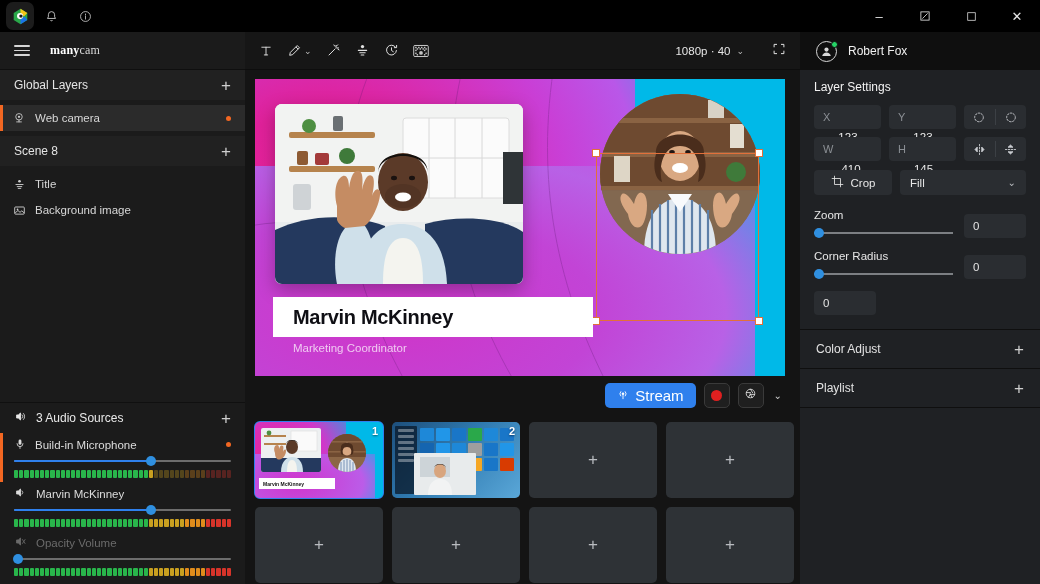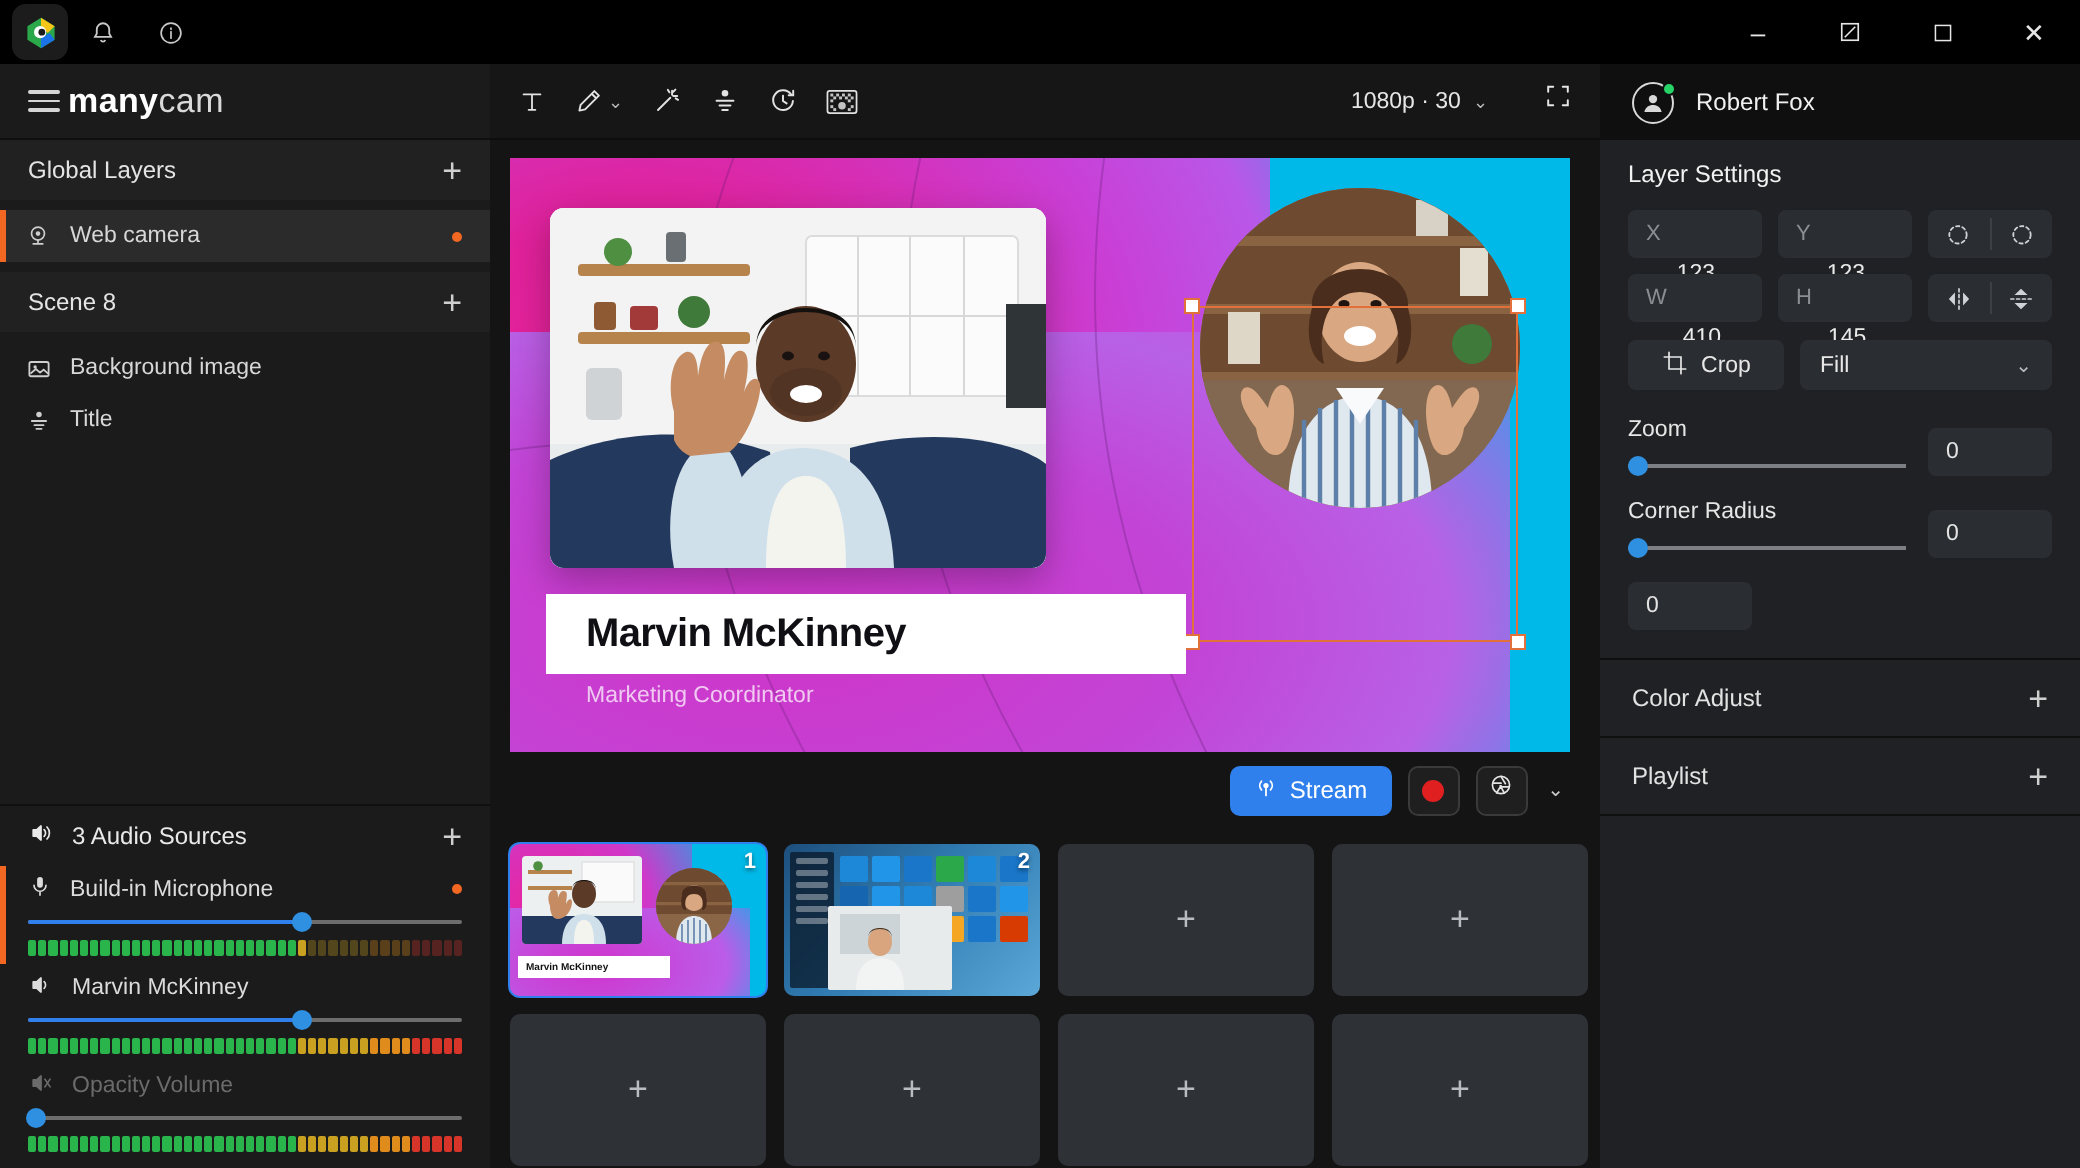--- a/index.html
+++ b/index.html
@@ -35,21 +35,21 @@
     position: absolute; top: 32px; left: 0; width: 245px; height: 552px;
     background: #1b1b1b; display: flex; flex-direction: column;
   }
   .sb-header {
     height: 38px; display: flex; align-items: center; background: #1b1b1b;
     padding: 0 14px; border-bottom: 1px solid #0f0f0f;
   }
   .hamburger { width: 16px; display: flex; flex-direction: column; gap: 3px; }
   .hamburger i { display: block; height: 1.5px; background: #d5d5d5; border-radius: 1px; }
   .brand {
-    margin-left: 4px; font-size: 17px; letter-spacing: .2px; color: #fff;
+    margin-left: 20px; font-size: 12px; letter-spacing: .2px; color: #fff; font-family: Liberation Serif, serif;
   }
   .brand b { font-weight: 700; }
   .brand span { font-weight: 300; color: #d9d9d9; }
 
   .section-head {
     height: 30px; display: flex; align-items: center; justify-content: space-between;
     padding: 0 14px; color: #e4e4e4; font-size: 12px;
     background: #212121;
   }
   .plus { color: #cfcfcf; font-size: 17px; line-height: 1; font-weight: 300; }
@@ -152,21 +152,21 @@
   .sel-box .h.tr { right: -5px; top: -5px; }
   .sel-box .h.bl { left: -5px; bottom: -5px; }
   .sel-box .h.br { right: -5px; bottom: -5px; }
 
   
   .streambar {
     height: 38px; display: flex; align-items: center; justify-content: flex-end;
     gap: 8px; padding: 0 16px 0 0; background: #141414;
   }
   .btn-stream {
-    background: #2f80ed; color: #fff; font-size: 12px; height: 25px; border-radius: 5px;
+    background: #2f80ed; color: #fff; font-size: 15px; height: 25px; border-radius: 5px;
     display: flex; align-items: center; gap: 6px; padding: 0 12px; justify-content: space-between;
   }
   .btn-sq {
     width: 26px; height: 25px; border-radius: 5px; background: #1f1f1f;
     border: 1px solid #3a3a3a; display: flex; align-items: center; justify-content: center;
   }
   .rec-dot { width: 11px; height: 11px; border-radius: 50%; background: #e02020; }
   .caret { color: #cdcdcd; font-size: 10px; padding: 0 2px; }
 
   
@@ -335,36 +335,36 @@
     </div>
 
     <div class="section-head">
       <span>Scene 8</span>
       <span class="plus">+</span>
     </div>
 
     <div class="scene-layers" style="background:#1b1b1b;padding-top:5px;">
       <div class="layer-row">
         <span class="ic">
+          <svg width="13" height="13" viewBox="0 0 20 20" fill="none" stroke="currentColor" stroke-width="1.4" stroke-linecap="round">
+            <circle cx="10" cy="5" r="2.1" fill="currentColor" stroke="none"></circle>
+            <path d="M4.5 10h11M6.5 13.2h7M8 16h4"></path>
+          </svg>
+        </span>
+        <span>Title</span>
+      </div>
+      <div class="layer-row">
+        <span class="ic">
           <svg width="13" height="13" viewBox="0 0 20 20" fill="none" stroke="currentColor" stroke-width="1.4">
             <rect x="2.6" y="4.6" width="14.8" height="11" rx="1.4"></rect>
             <circle cx="7" cy="8.4" r="1.3" fill="currentColor" stroke="none"></circle>
             <path d="M3.4 13.6 7.6 10l3.2 2.8 2.8-2.3 3.4 3.1"></path>
           </svg>
         </span>
         <span>Background image</span>
-      </div>
-      <div class="layer-row">
-        <span class="ic">
-          <svg width="13" height="13" viewBox="0 0 20 20" fill="none" stroke="currentColor" stroke-width="1.4" stroke-linecap="round">
-            <circle cx="10" cy="5" r="2.1" fill="currentColor" stroke="none"></circle>
-            <path d="M4.5 10h11M6.5 13.2h7M8 16h4"></path>
-          </svg>
-        </span>
-        <span>Title</span>
       </div>
     </div>
 
     <div class="sb-fill"></div>
 
     <div class="audio-block">
       <div class="audio-head">
         <span>
           <svg width="13" height="13" viewBox="0 0 20 20" fill="none" stroke="currentColor" stroke-width="1.3">
             <path d="M4 7.6h2.6L10 4.6v10.8L6.6 12.4H4z" fill="currentColor" stroke-linejoin="round"></path>
@@ -612,21 +612,21 @@
             <rect x="5" y="13.2" width="2" height="2"></rect>
               <rect x="15" y="13.2" width="2" height="2"></rect>
             <circle cx="11" cy="11.6" r="2.6"></circle>
           </g>
         </svg>
       </span>
 
       <div class="spacer"></div>
 
       <div class="res-pill">
-        <span>1080p · 30</span>
+        <span>1080p · 40</span>
         <span class="chev">⌄</span>
       </div>
       <span class="fs-icon">
         <svg width="14" height="14" viewBox="0 0 20 20" fill="none" stroke="currentColor" stroke-width="1.4" stroke-linecap="round">
           <path d="M3 7V3.4h3.6M17 7V3.4h-3.6M3 13v3.6h3.6M17 13v3.6h-3.6"></path>
         </svg>
       </span>
     </div>
 
     <div class="preview-wrap">

